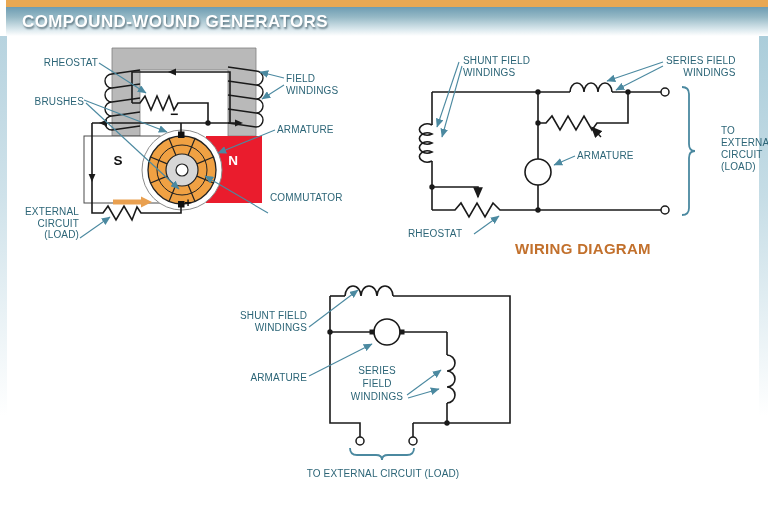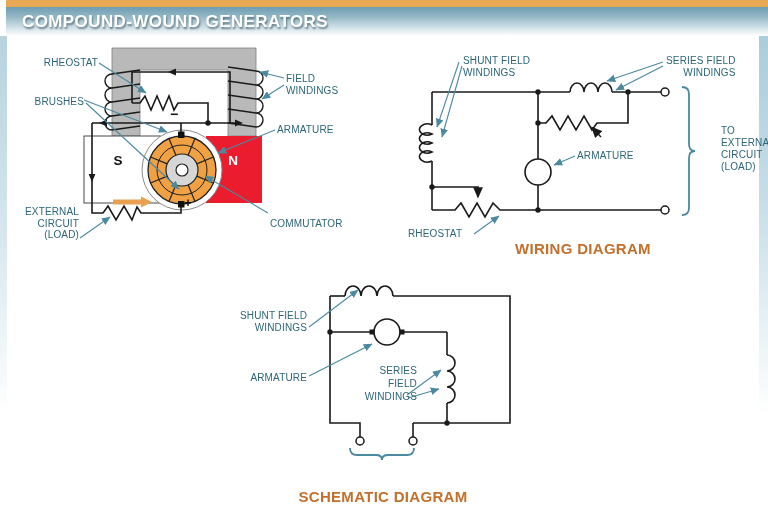--- a/index.html
+++ b/index.html
@@ -13,21 +13,21 @@
   .header h1{margin:0;font-size:17px;font-weight:bold;color:#ffffff;letter-spacing:.4px;
       text-shadow:1px 1.5px 2px rgba(50,75,88,.65);}
   
   .edge{position:absolute;top:36px;height:400px;}
   .edge.left{left:0;width:7px;background:linear-gradient(180deg,#b7d3df 0%,#cfe2ea 40%,rgba(255,255,255,0) 95%);}
   .edge.right{right:0;width:9px;background:linear-gradient(180deg,#abcdda 0%,#c6dde6 40%,rgba(255,255,255,0) 95%);}
   
   .lbl{position:absolute;font-size:10px;line-height:11.5px;font-weight:normal;
        color:var(--label_teal,#2c6577);letter-spacing:.15px;white-space:nowrap;}
   .lbl.r{text-align:right;}
-  .lbl.c{text-align:right;}
+  .lbl.c{text-align:center;}
   .dtitle{position:absolute;font-size:15px;font-weight:bold;letter-spacing:.3px;
        color:var(--title_orange,#c2702c);text-align:center;white-space:nowrap;}
   .sym{position:absolute;font-weight:bold;color:#111;text-align:center;}
   svg{position:absolute;top:0;left:0;}
 </style>
 </head>
 <body>
 
 <div class="page">
 
@@ -180,21 +180,21 @@
     </g>
   </svg>
 
   <div class="lbl r" style="left:20px;top:57px;width:78px;">RHEOSTAT</div>
   <div class="lbl r" style="left:22px;top:96px;width:62px;">BRUSHES</div>
   <div class="lbl" style="left:286px;top:73px;">
     <div>FIELD</div>
     <div>WINDINGS</div>
   </div>
   <div class="lbl" style="left:277px;top:124px;">ARMATURE</div>
-  <div class="lbl" style="left:270px;top:218px;">COMMUTATOR</div>
+  <div class="lbl" style="left:270px;top:192px;">COMMUTATOR</div>
   <div class="lbl r" style="left:14px;top:206px;width:65px;">
     <div>EXTERNAL</div>
     <div>CIRCUIT</div>
     <div>(LOAD)</div>
   </div>
   <div class="sym" style="left:104px;top:153px;width:28px;font-size:13.5px;">S</div>
   <div class="sym" style="left:219px;top:153px;width:28px;font-size:13.5px;color:#ffffff;">N</div>
   <div class="sym" style="left:166px;top:106px;width:16px;font-size:14px;">−</div>
   <div class="sym" style="left:181px;top:195px;width:14px;font-size:13px;">+</div>
 
@@ -219,15 +219,15 @@
   <div class="lbl r" style="left:225px;top:310px;width:82px;">
     <div>SHUNT FIELD</div>
     <div>WINDINGS</div>
   </div>
   <div class="lbl r" style="left:235px;top:372px;width:72px;">ARMATURE</div>
   <div class="lbl c" style="left:337px;top:364px;width:80px;line-height:13px;">
     <div>SERIES</div>
     <div>FIELD</div>
     <div>WINDINGS</div>
   </div>
-  <div class="dtitle" style="left:285px;top:488px;width:196px;">SCHEMATIC DIAGRAM</div>
+  <div class="lbl c" style="left:287px;top:468px;width:192px;">TO EXTERNAL CIRCUIT (LOAD)</div>
 
 </div>
 
 </body></html>

